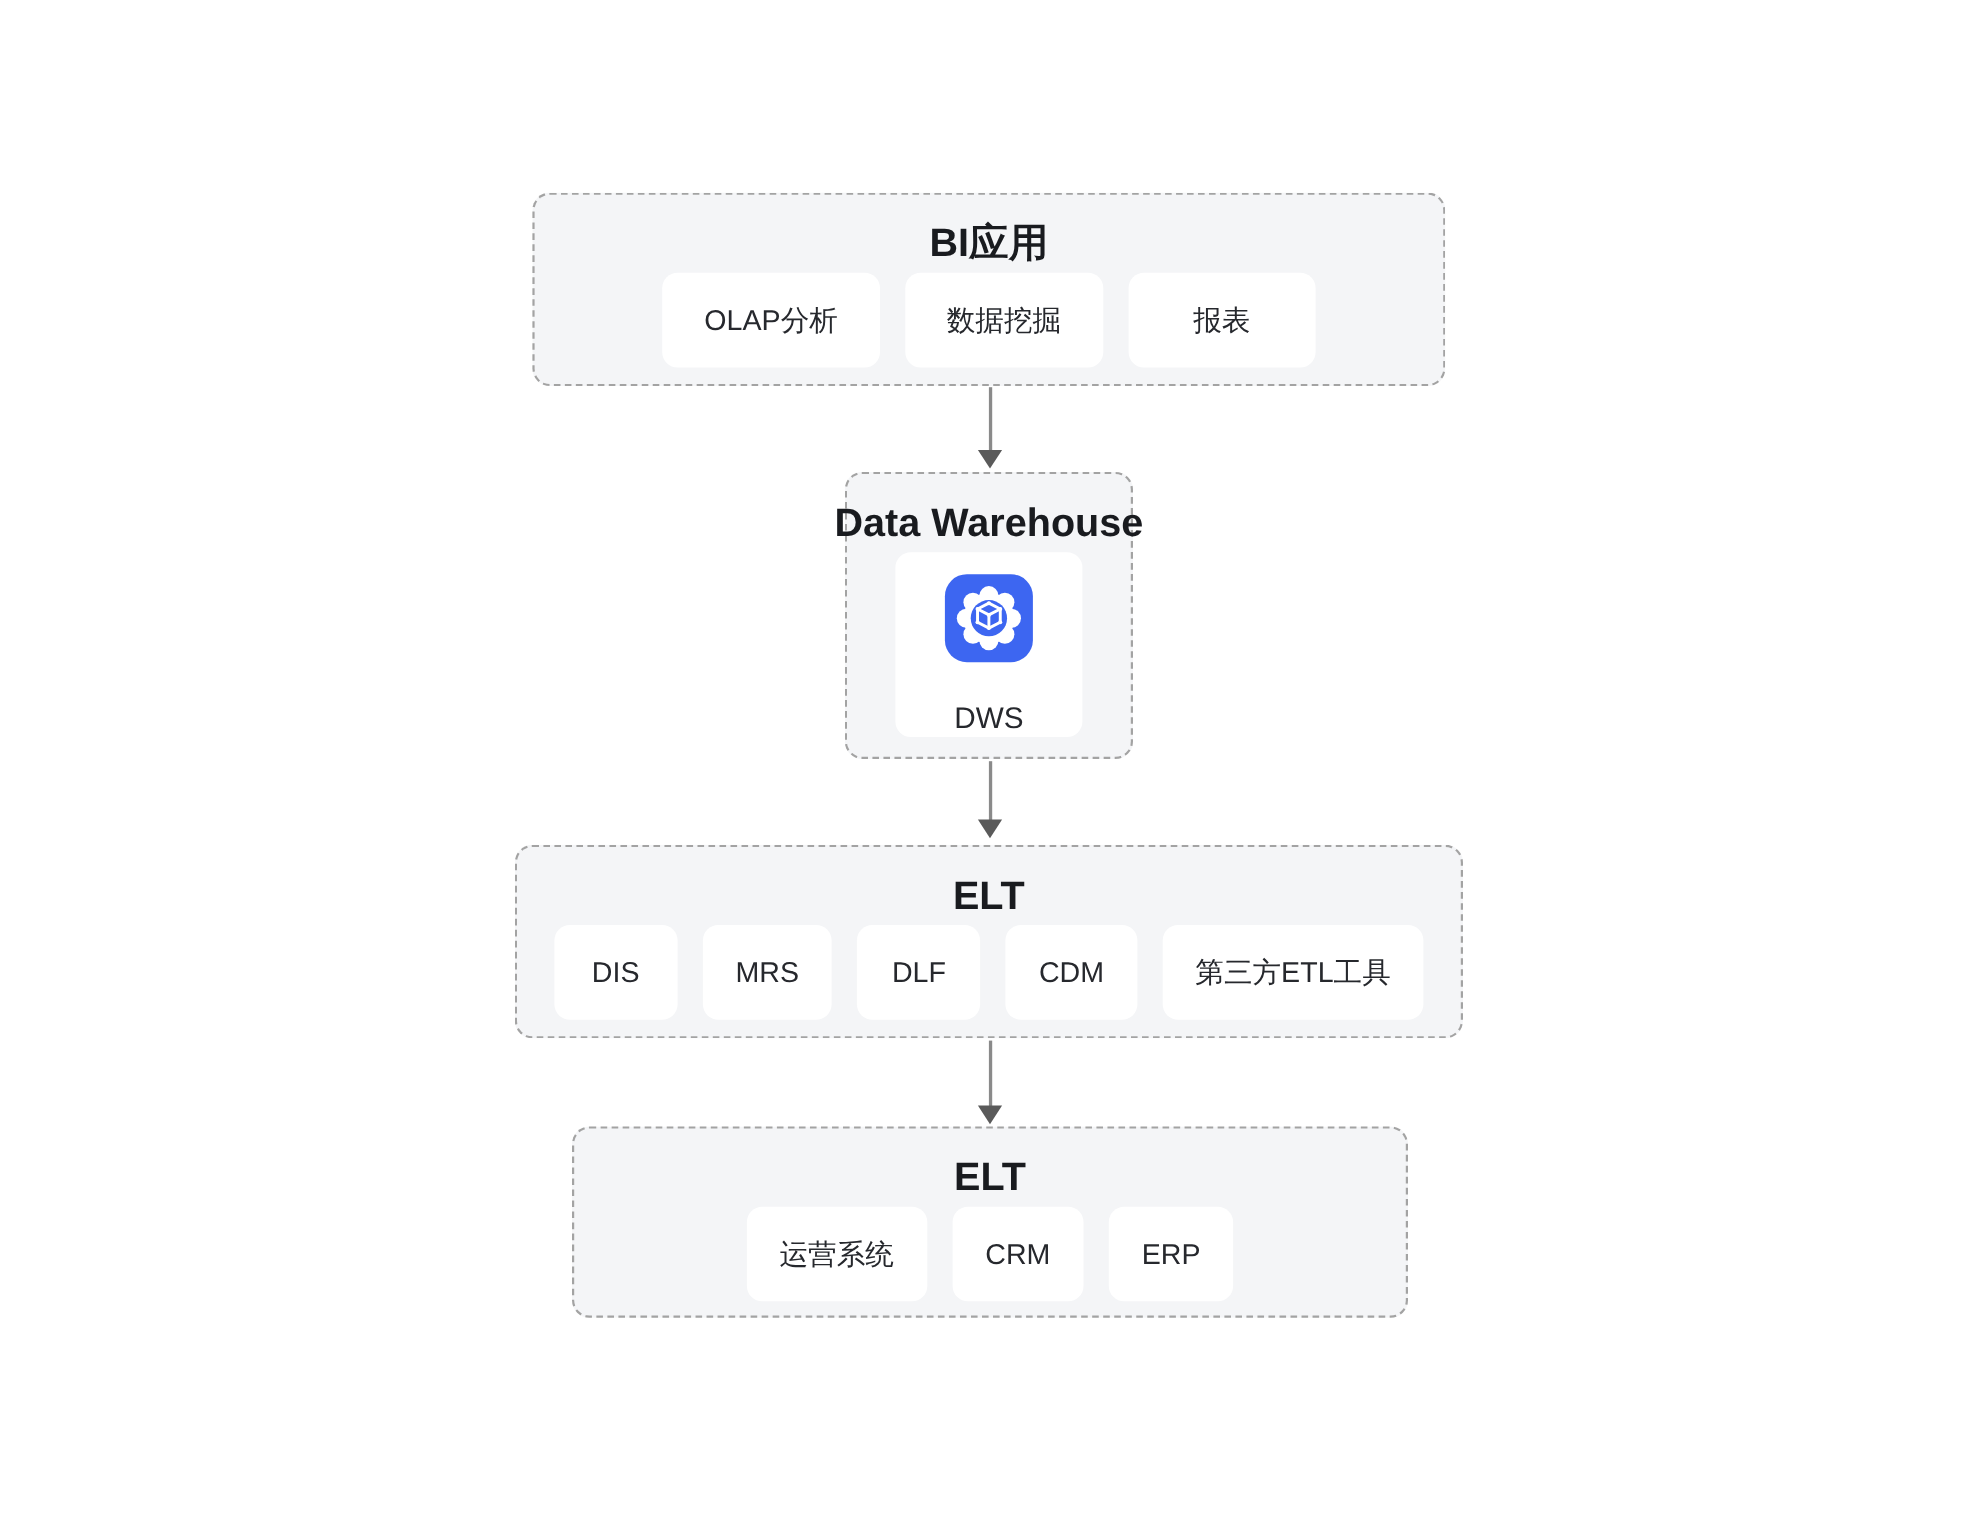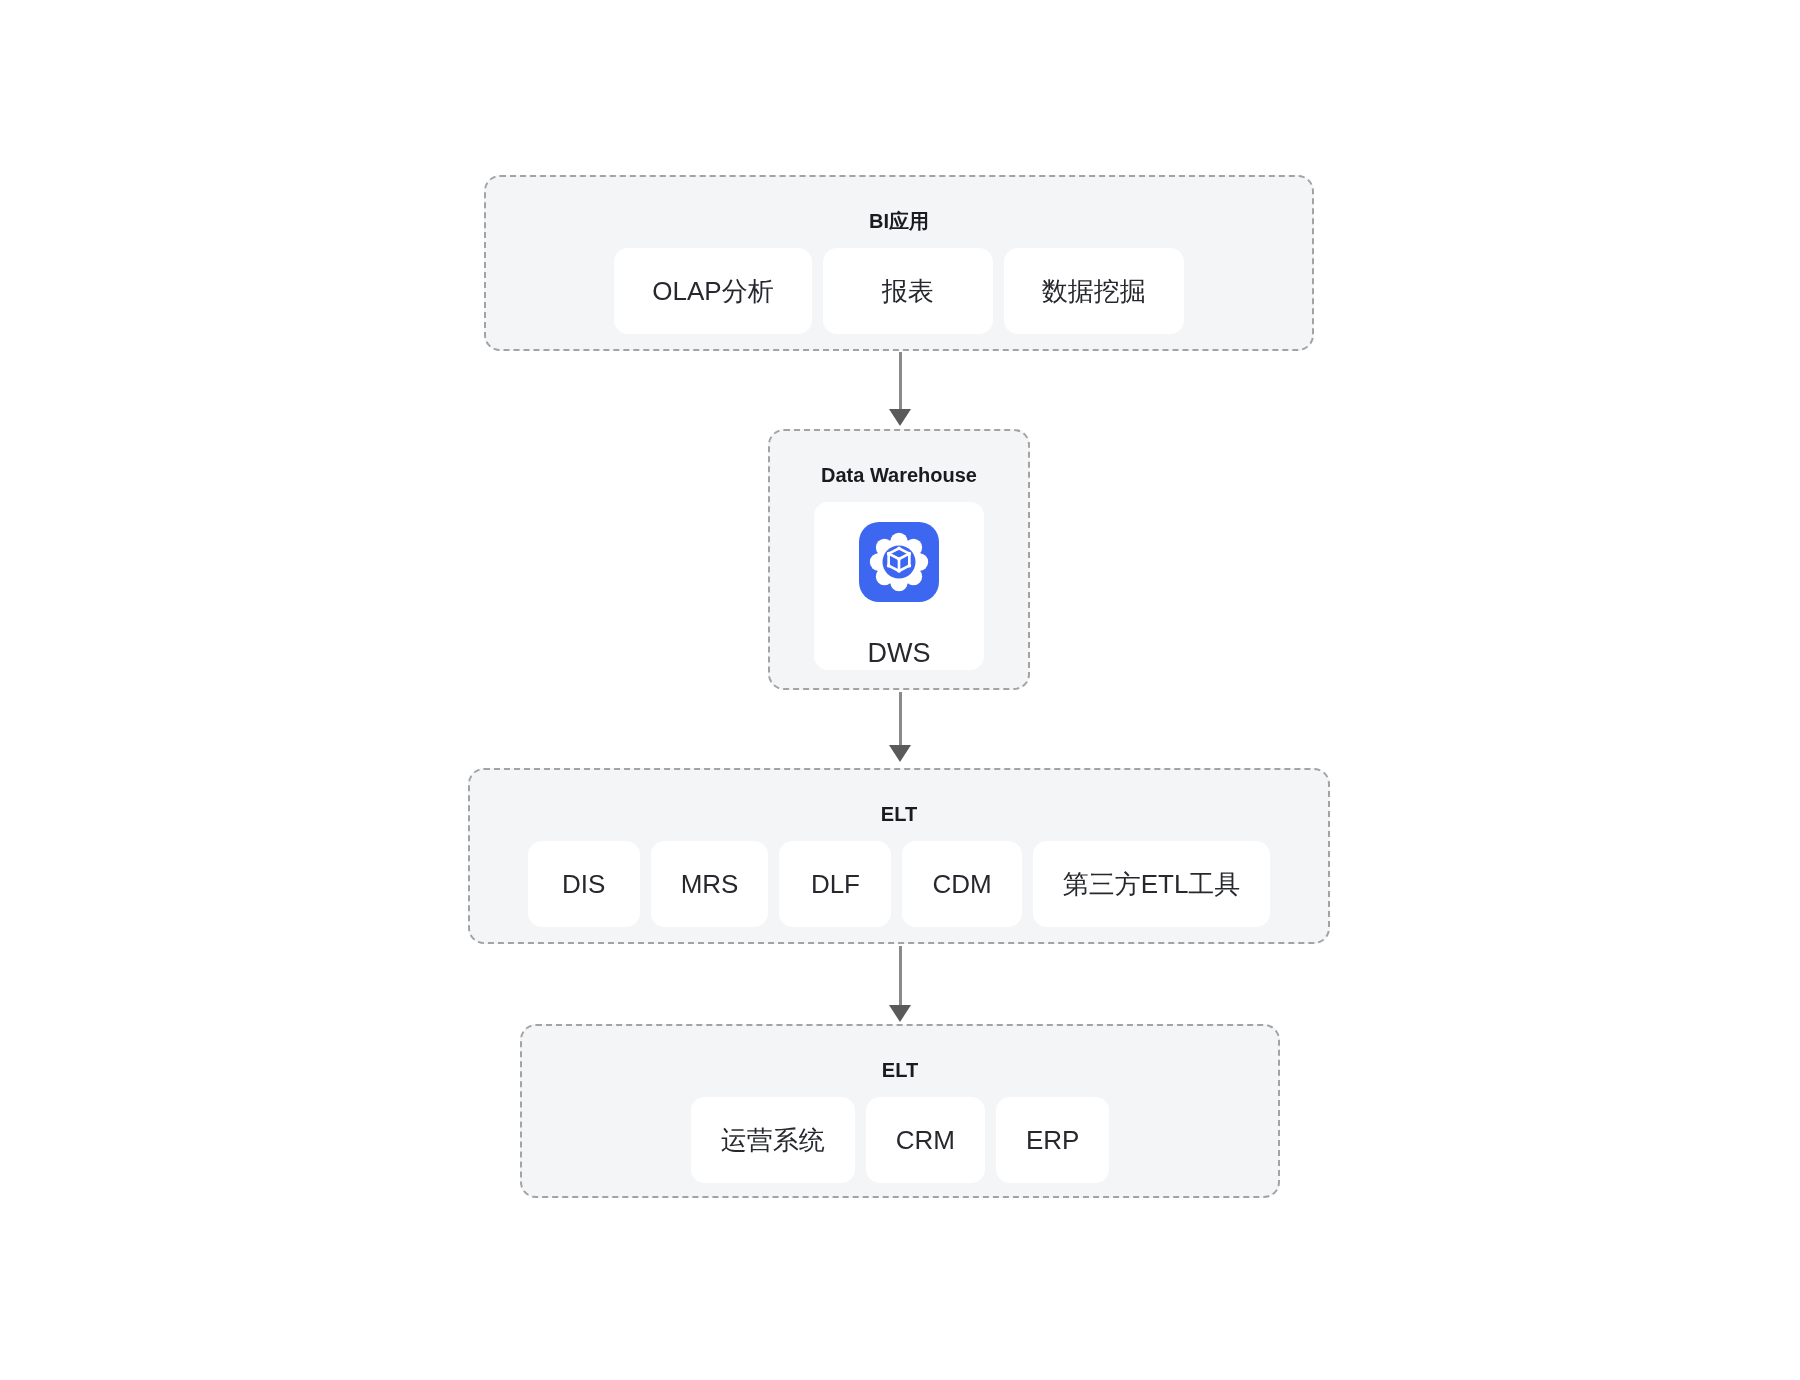--- a/index.html
+++ b/index.html
@@ -8,24 +8,24 @@
     font-family:"Liberation Sans","DejaVu Sans",sans-serif;
   }
   .group{
     position:absolute;box-sizing:border-box;
     background:var(--group-fill,#f4f5f7);
     border:2.5px dashed var(--group-border,#a3a3a3);
     border-radius:16px;
     display:flex;flex-direction:column;align-items:center;
   }
   .group-title{
-    margin-top:27px;line-height:34px;font-size:20px;font-weight:700;
+    margin-top:27px;line-height:34px;font-size:36px;font-weight:700;
     color:var(--title-text,#191b1f);white-space:nowrap;text-align:right;
   }
-  .cards{display:flex;gap:11px;margin-top:10px;}
+  .cards{display:flex;gap:23px;margin-top:10px;}
   .card{
     box-sizing:border-box;height:86px;display:flex;align-items:center;justify-content:center;
     background:var(--card-fill,#ffffff);border-radius:14px;
     font-size:26px;color:var(--card-text,#26282d);white-space:nowrap;
   }
   .bi-card{min-width:170px;padding:0 38px;}
   .sm-card{min-width:112px;padding:0 30px;}
   
   .dw-card{
     box-sizing:border-box;width:170px;height:168px;margin-top:10px;
@@ -66,25 +66,25 @@
 
   <section class="group" id="bi-group">
     <div class="group-title">BI应用</div>
     <div class="cards">
 
         <div class="card bi-card">
           <span>OLAP分析</span>
         </div>
 
         <div class="card bi-card">
-          <span>报表</span>
+          <span>数据挖掘</span>
         </div>
 
         <div class="card bi-card">
-          <span>数据挖掘</span>
+          <span>报表</span>
         </div>
 
       </div>
   </section>
 
   <div class="arrow" id="arrow-1">
     <i class="arrow-shaft"></i>
     <i class="arrow-head"></i>
   </div>
 

